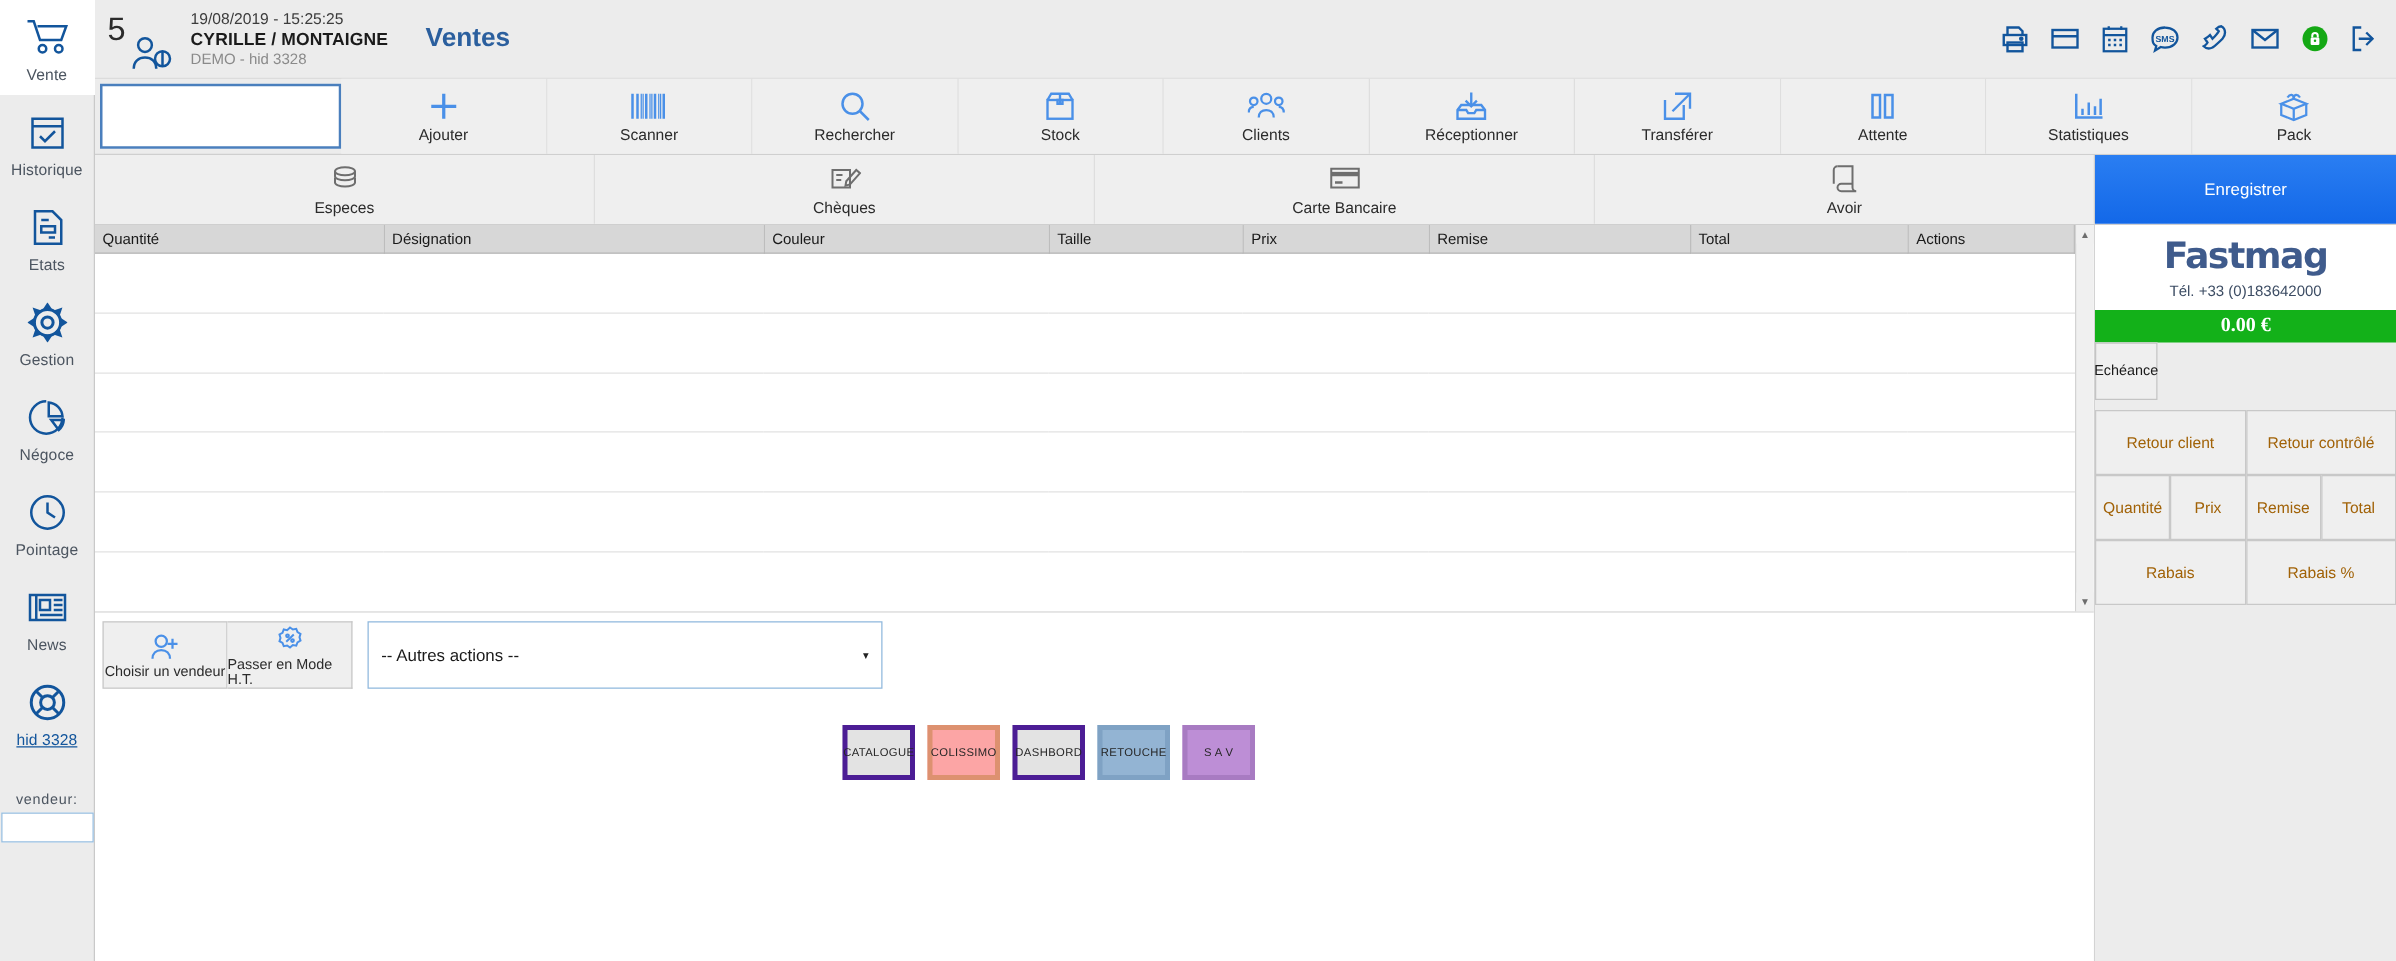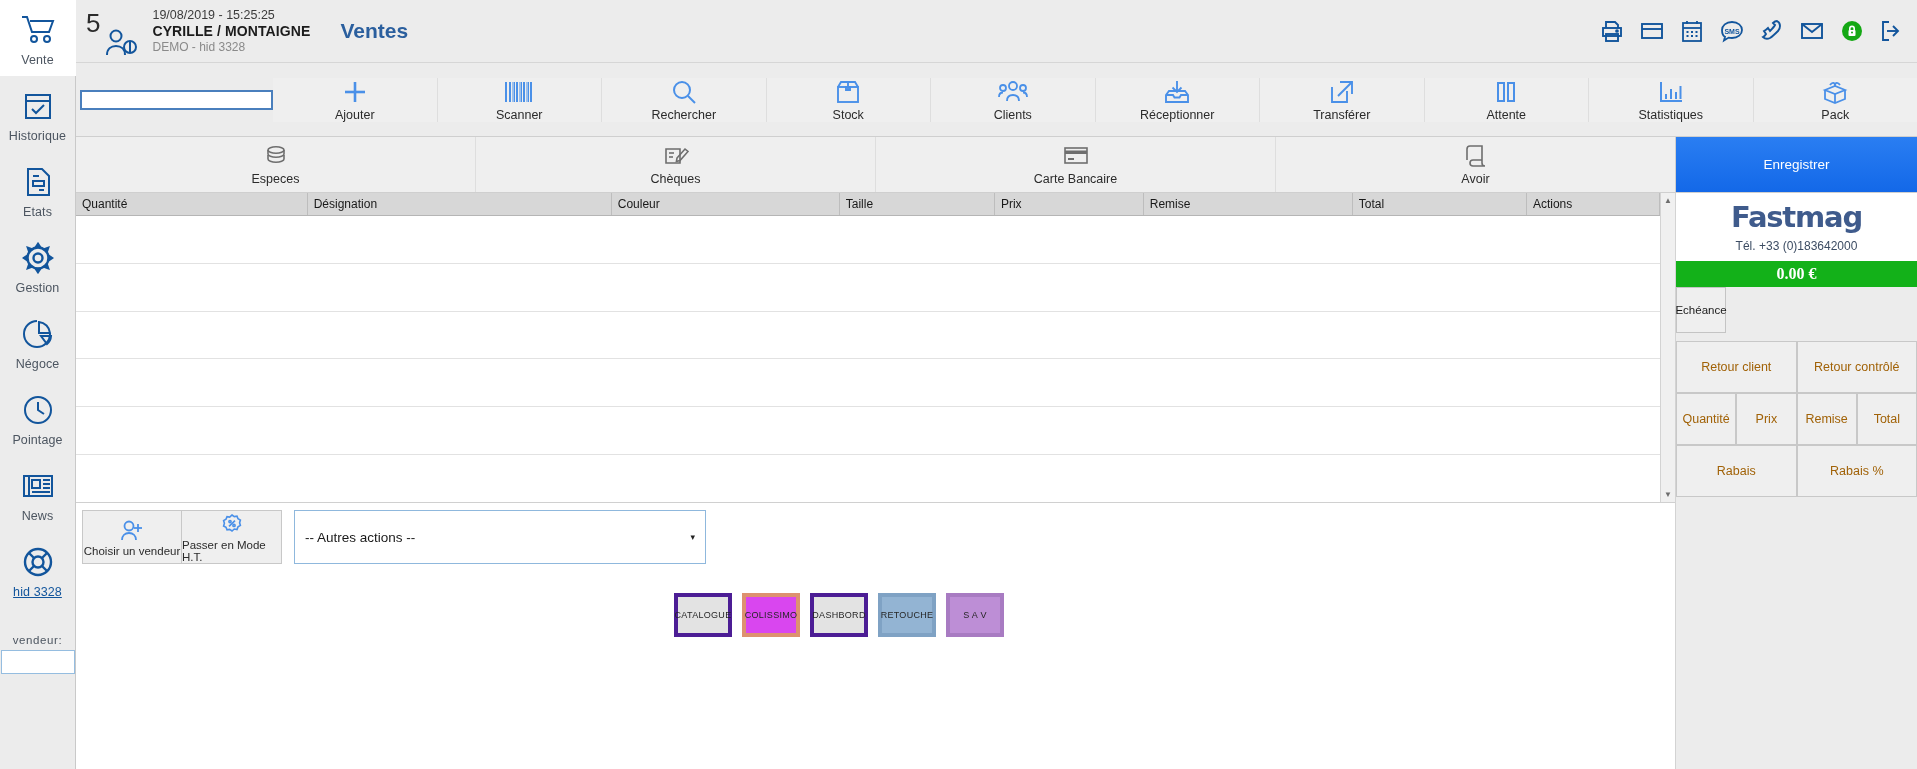--- a/index.html
+++ b/index.html
@@ -140,21 +140,21 @@
     cursor: pointer;
   }
 
   
   .toolrow {
     display: flex;
     background: #ececec;
     border-top: 1px solid #d6d6d6;
     border-bottom: 1px solid #cfcfcf;
   }
-  .toolrow.r1 { height: 75px; align-items: center; }
+  .toolrow.r1 { height: 62px; }
   .tool {
     flex: 1 1 0;
     min-width: 0;
     border-right: 1px solid #dedede;
     background: #efefef;
     display: flex;
     flex-direction: column;
     align-items: center;
     justify-content: center;
     cursor: pointer;
@@ -843,21 +843,21 @@
           <div class="autres">
             <span>-- Autres actions --</span>
             <span class="caret">▾</span>
           </div>
         </div>
 
         <div class="tiles">
           <div class="tile" style="background:#e3e3e3;">
             <span>CATALOGUE</span>
           </div>
-          <div class="tile" style="background:#d946ef;border-color:#dd9170;">
+          <div class="tile" style="background:#fca5a5;border-color:#dd9170;">
             <span>COLISSIMO</span>
           </div>
           <div class="tile" style="background:#e3e3e3;">
             <span>DASHBORD</span>
           </div>
           <div class="tile" style="background:#93b4d3;border-color:#7fa2c4;">
             <span>RETOUCHE</span>
           </div>
           <div class="tile" style="background:#bd8ed6;border-color:#a87bc2;">
             <span>S A V</span>

